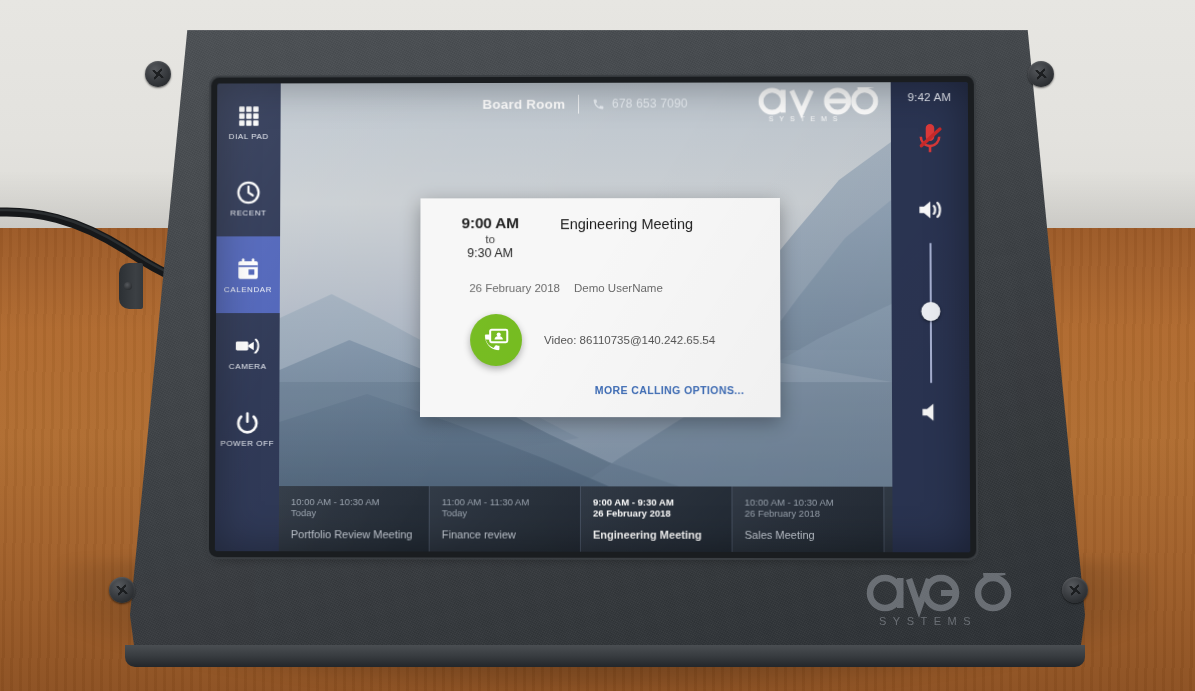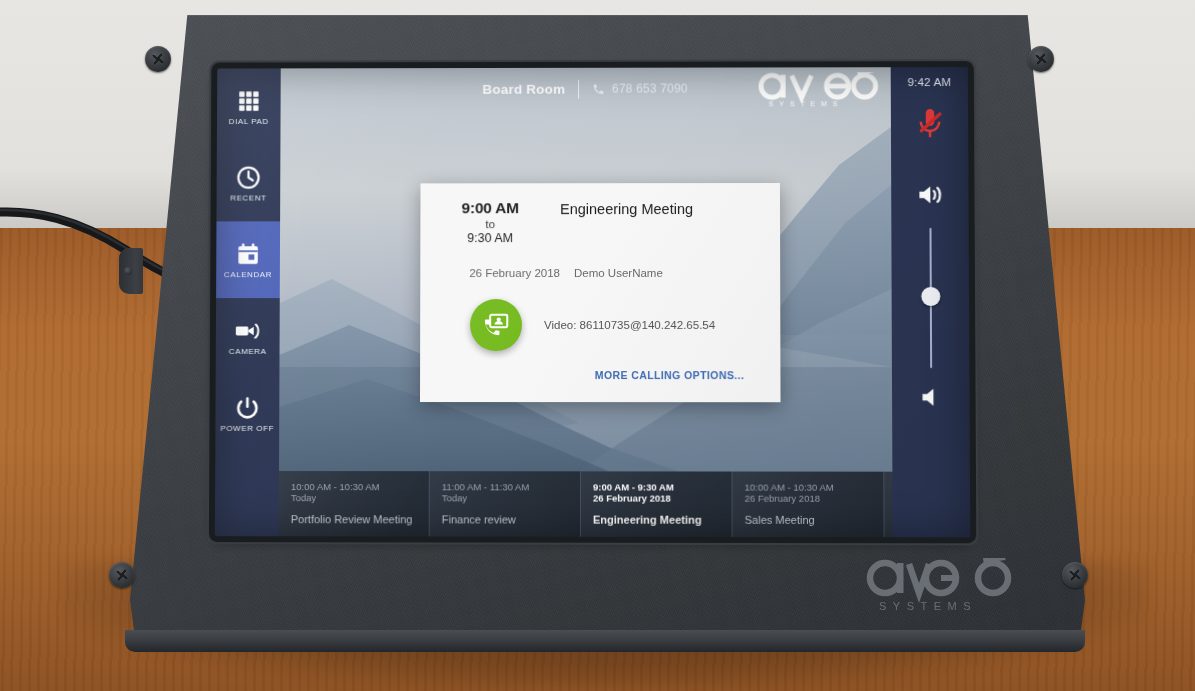--- a/index.html
+++ b/index.html
@@ -34,21 +34,21 @@
   .wall-shadow{
     position:absolute;left:0;top:170px;width:1195px;height:70px;
     background:linear-gradient(180deg,rgba(0,0,0,0) 0%,rgba(0,0,0,.10) 100%);
   }
 
   
   .cable{position:absolute;left:-10px;top:178px;width:270px;height:140px;}
 
   
   #device{
-    position:absolute;left:95px;top:10px;width:1010px;height:645px;
+    position:absolute;left:95px;top:25px;width:1010px;height:645px;
   }
   .bezel{
     position:absolute;left:35px;top:5px;width:955px;height:636px;
     background:linear-gradient(163deg,#4c5054 0%,#474b4f 18%,#3e4246 45%,#34383c 72%,#2b2f33 100%);
     border-radius:20px 20px 10px 10px;
     box-shadow:0 14px 26px rgba(0,0,0,.55), inset 0 1px 0 rgba(255,255,255,.09);
     clip-path:polygon(6% 0%, 94% 0%, 100% 92%, 99.3% 100%, 0.7% 100%, 0% 92%);
   }
   .bezel-tex{
     position:absolute;inset:0;border-radius:18px;

